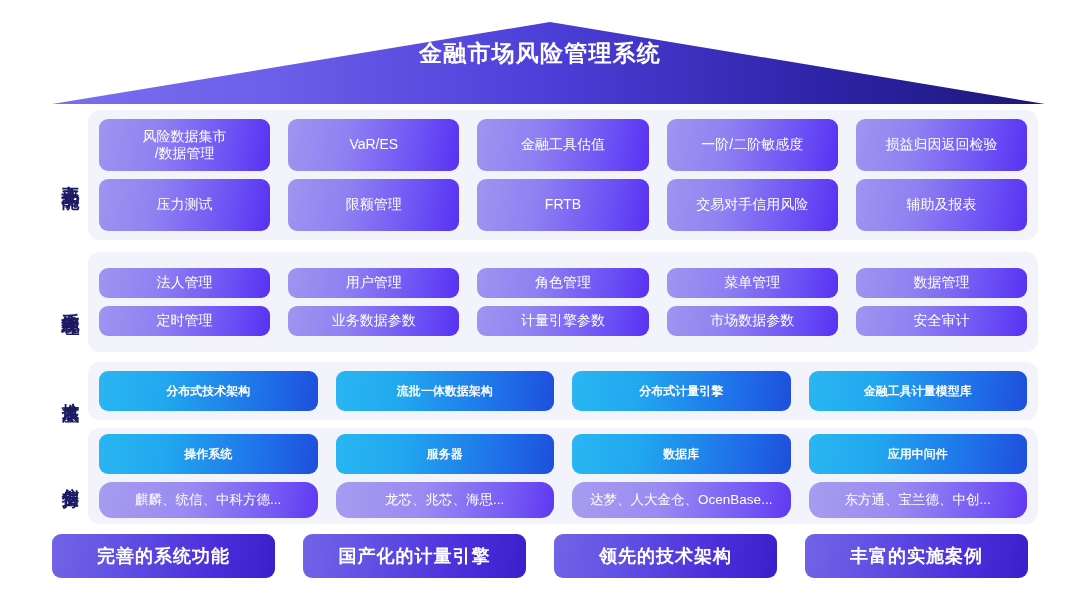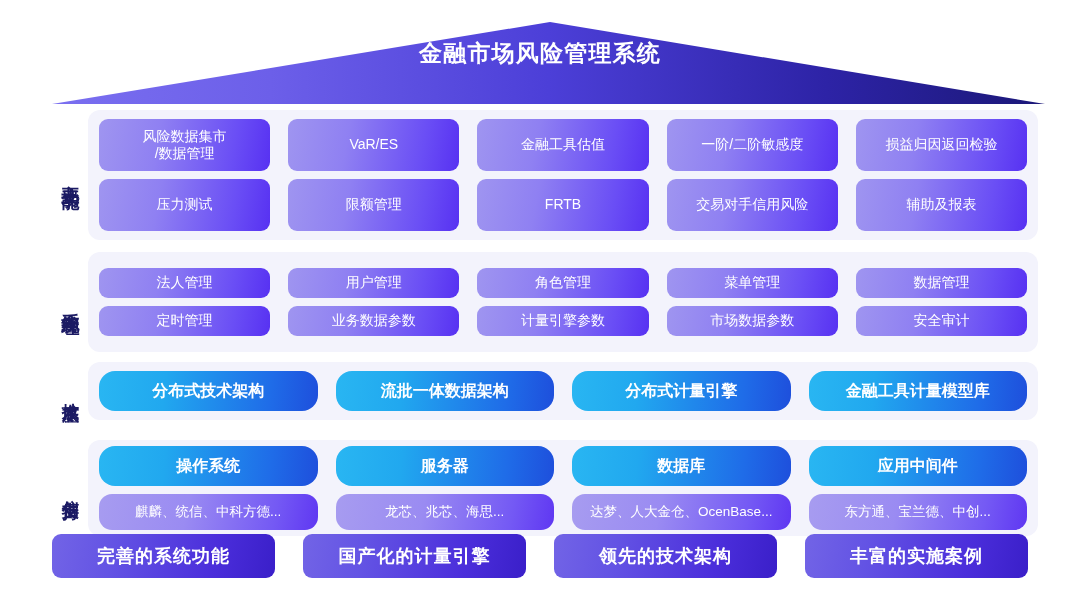--- a/index.html
+++ b/index.html
@@ -100,24 +100,23 @@
   .cell-purple {
     background: linear-gradient(100deg, #9f95f0 0%, #8f80f2 35%, #6a4ef5 78%, #5731f2 100%);
     font-size: 14px;
     height: 30px;
   }
   .cell-purple.tall { height: 52px; }
 
   
   .cell-blue {
     background: linear-gradient(95deg, #29b6f2 0%, #21a8ef 30%, #1f6ce8 78%, #1e4fdc 100%);
-    font-size: 16px;
+    font-size: 12px;
     font-weight: bold;
     height: 40px;
-    border-radius: 16px;
   }
 
   
   .cell-purple-sub {
     background: linear-gradient(100deg, #a79cf0 0%, #9a8bf2 40%, #7459f4 80%, #5f37f2 100%);
     font-size: 13.5px;
     height: 36px;
     border-radius: 13px;
   }
 
@@ -211,21 +210,21 @@
   <div class="panel">
     <div class="row">
       <div class="cell cell-blue">分布式技术架构</div>
       <div class="cell cell-blue">流批一体数据架构</div>
       <div class="cell cell-blue">分布式计量引擎</div>
       <div class="cell cell-blue">金融工具计量模型库</div>
     </div>
   </div>
 </div>
 
-<div class="section" style="left:52px; top:440px; width:986px; height:96px;">
+<div class="section" style="left:52px; top:428px; width:986px; height:96px;">
   <div class="vlabel" style="font-size:17px; letter-spacing:1px;">信创支持</div>
   <div class="panel">
     <div class="row">
       <div class="cell cell-blue">操作系统</div>
       <div class="cell cell-blue">服务器</div>
       <div class="cell cell-blue">数据库</div>
       <div class="cell cell-blue">应用中间件</div>
     </div>
     <div class="row">
       <div class="cell cell-purple-sub">麒麟、统信、中科方德...</div>

